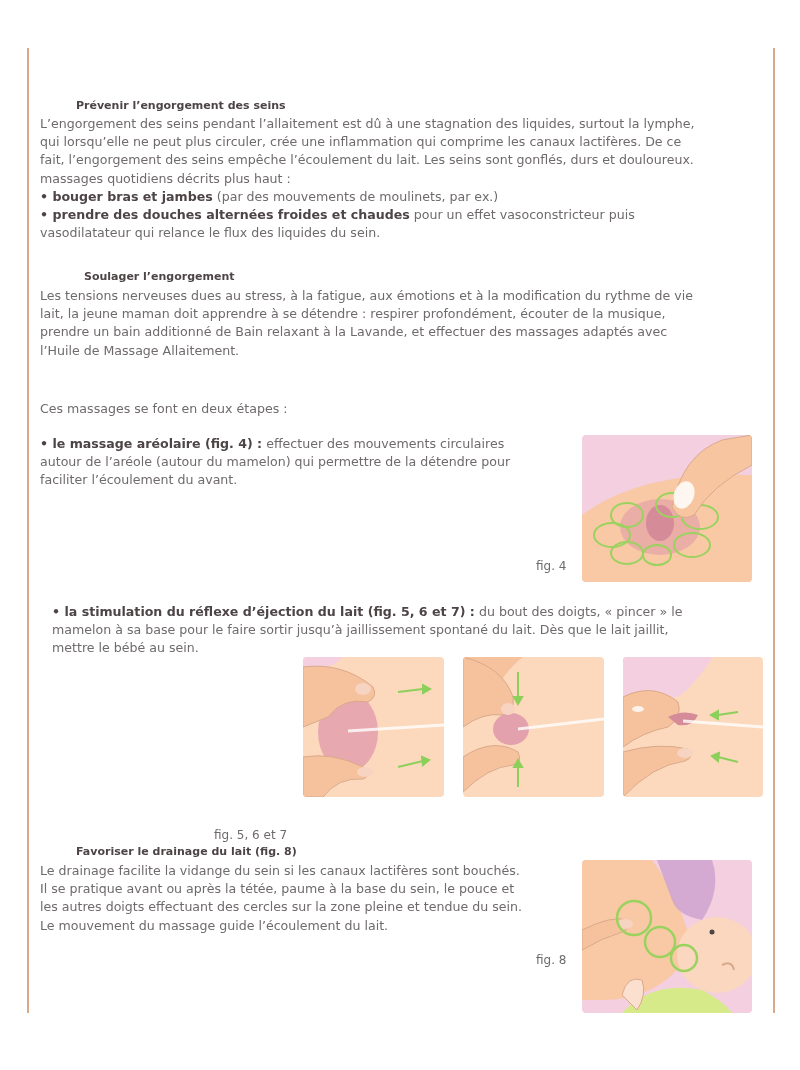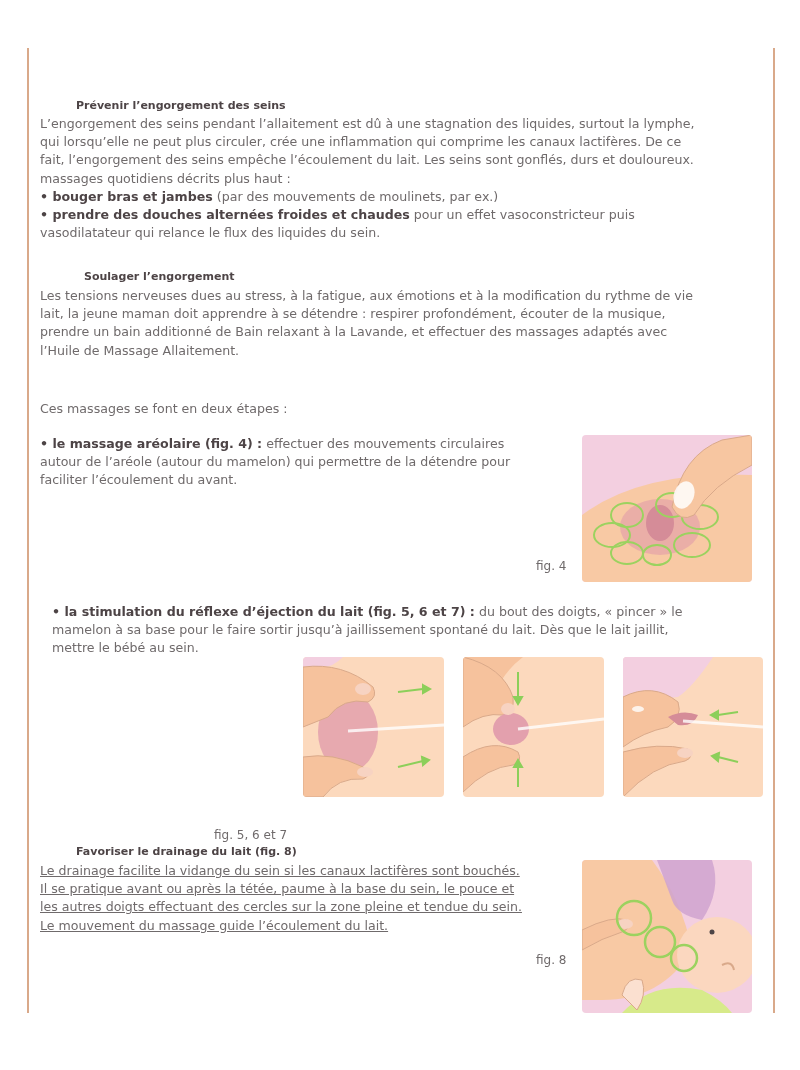--- a/index.html
+++ b/index.html
@@ -125,21 +125,21 @@
     <g stroke="#8ccf5a" stroke-width="2" fill="#8ccf5a">
       <line x1="115" y1="55" x2="95" y2="58"></line>
         <polygon points="95,54 88,58 95,62"></polygon>
       <line x1="115" y1="105" x2="95" y2="100"></line>
         <polygon points="96,96 89,99 95,104"></polygon>
     </g>
   </svg>
 </div>
 
 <div class="abs h2" style="left:76px;top:843px;">Favoriser le drainage du lait (fig. 8)</div>
-<div class="abs p" style="left:40px;top:862px;text-decoration:underline;">
+<div class="abs p" style="left:40px;top:862px;">
   <div>Le drainage facilite la vidange du sein si les canaux lactifères sont bouchés.</div>
   <div>Il se pratique avant ou après la tétée, paume à la base du sein, le pouce et</div>
   <div>les autres doigts effectuant des cercles sur la zone pleine et tendue du sein.</div>
   <div>Le mouvement du massage guide l’écoulement du lait.</div>
 </div>
 <div class="abs cap" style="left:536px;top:937px;">fig. 8</div>
 
 <div class="fig" style="left:582px;top:860px;width:170px;height:153px;">
   <svg width="170" height="153" viewBox="0 0 170 153">
     <rect width="170" height="153" fill="#f3cfe0"></rect>

